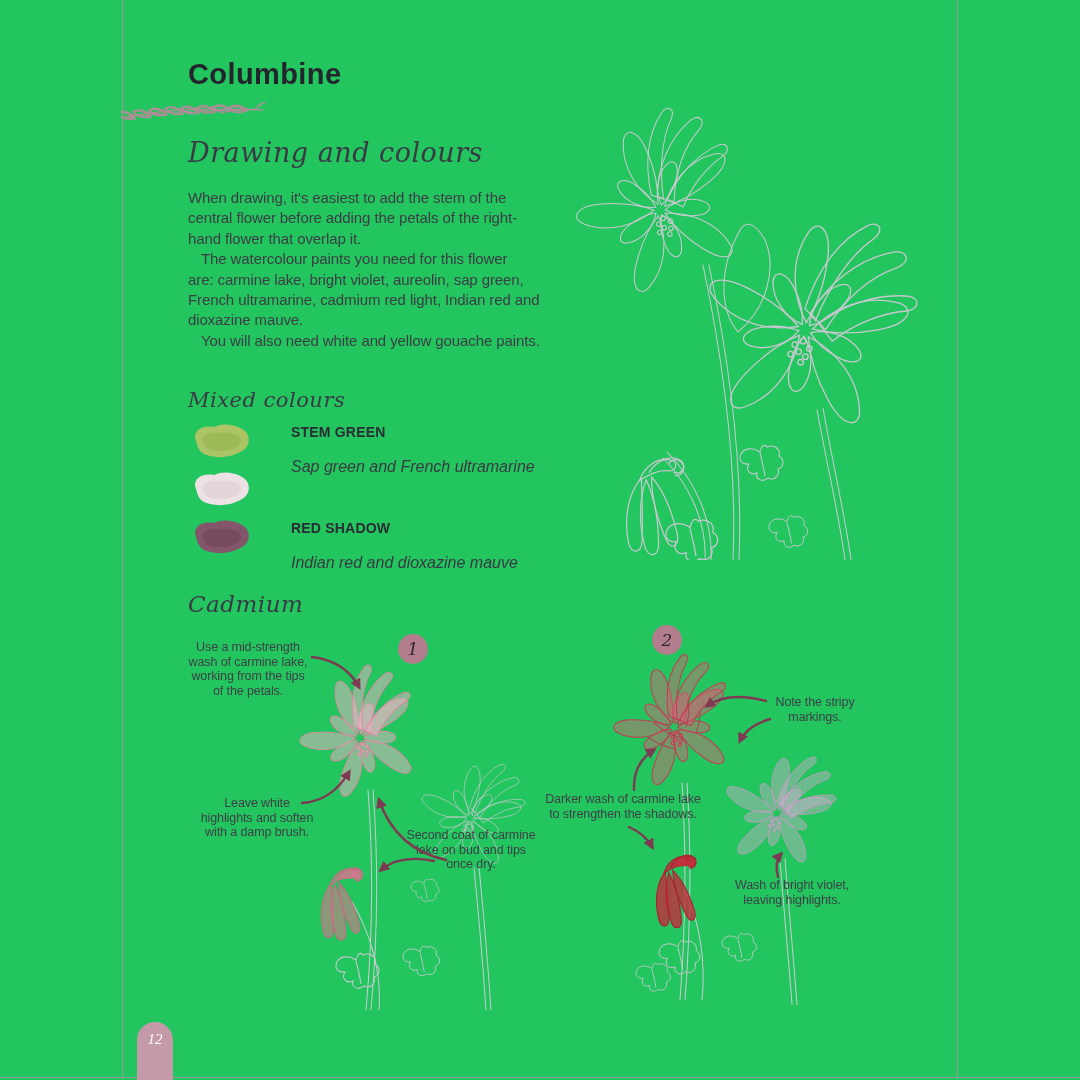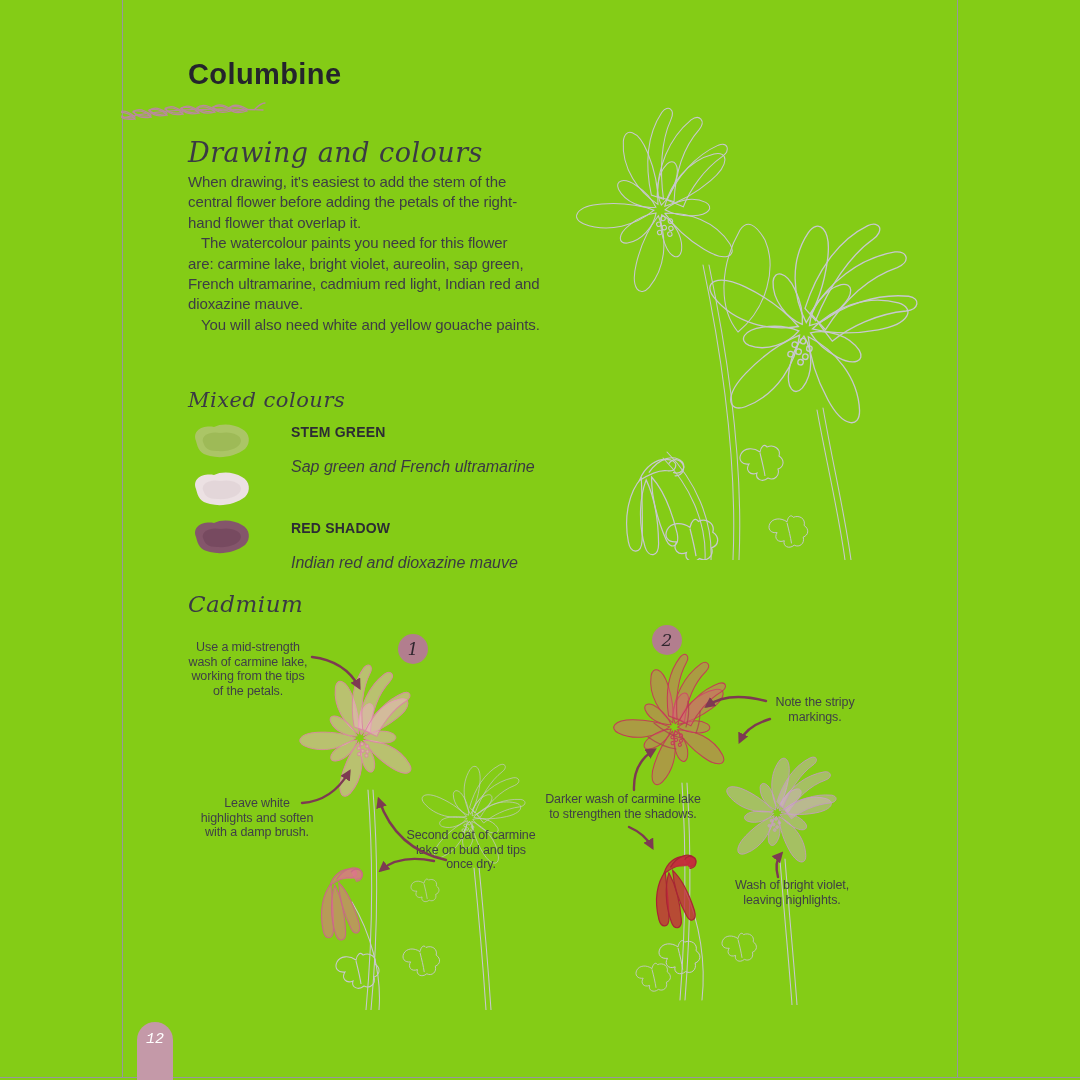--- a/index.html
+++ b/index.html
@@ -1,32 +1,32 @@
 <!DOCTYPE html>
 <html style="--pencil: #c8c8cf; --carmine_stroke: #d989a2; --carmine_fill: #eeb6c8; --carmine_deep_stroke: #c96a85; --carmine_deep_fill: #e2738f; --red_stroke: #c23e55; --red_fill: #da6277; --red_deep_stroke: #a82435; --red_deep_fill: #c42a3c; --violet_stroke: #c49ac1; --violet_fill: #d7aed4; --stripe: #b03a52; --arrow: #7d3a52; --badge_bg: #b27e8e; --badge_text: #30262e; --tab_bg: #c499a8; --tab_text: #ffffff; --vine: #b98a9c; --edge_line: #97979c;"><head>
 <meta charset="utf-8">
 <style>
   html,body{margin:0;padding:0;background:#ffffff;}
-  .canvas{position:relative;width:1080px;height:1080px;background:#84cc16;overflow:hidden;
+  .canvas{position:relative;width:1080px;height:1080px;background:#22c55e;overflow:hidden;
           font-family:"Liberation Sans",sans-serif;color:#3d3d45;}
   
   .vline{position:absolute;top:0;width:1px;height:1078px;background:#97979c;}
   .hline{position:absolute;left:0;top:1077px;width:1080px;height:1px;background:#97979c;}
 
   .page-title{position:absolute;left:188px;top:58px;margin:0;font-size:29px;font-weight:600;
               letter-spacing:.4px;color:#24242c;}
   .vine{position:absolute;left:121px;top:97px;}
 
   .script-h{position:absolute;left:188px;font-family:"DejaVu Serif",serif;font-style:italic;
             color:#3a3a44;letter-spacing:.5px;}
   .h-drawing{top:137px;font-size:27px;}
   .h-mixed{top:388px;font-size:21px;}
   .h-painting{top:591px;font-size:23px;}
 
-  .bodytext{position:absolute;left:188px;top:172px;width:380px;font-size:15px;line-height:20.4px;
+  .bodytext{position:absolute;left:188px;top:188px;width:380px;font-size:15px;line-height:20.4px;
             letter-spacing:-.1px;color:#3d3d45;}
   .bodytext p{margin:0;white-space:pre-line;}
   .bodytext p.ind{text-indent:13px;}
 
   .swatches{position:absolute;left:188px;top:420px;}
   .swatch-row{display:flex;align-items:flex-start;margin-bottom:5px;height:43px;gap:29px;}
   .blob{width:66px;height:42px;flex:0 0 66px;}
   .blob-dark{opacity:.55;}
   .swatch-text{margin-left:8px;padding-top:4px;}
   .swatch-name{font-size:14px;font-weight:700;color:#2c2c34;letter-spacing:.2px;}
@@ -59,21 +59,21 @@
   .ann3{left:393px;top:828px;width:156px;}
   .ann4{left:752px;top:695px;width:126px;}
   .ann5{left:530px;top:792px;width:186px;}
   .ann6{left:714px;top:878px;width:156px;}
 
   .arrows{position:absolute;left:0;top:0;pointer-events:none;}
   .arrow{stroke:var(--arrow);stroke-width:2.4;fill:none;stroke-linecap:round;}
 
   .page-tab{position:absolute;left:137px;top:1022px;width:36px;height:58px;
             background:var(--tab_bg);border-radius:18px 18px 0 0;text-align:center;}
-  .page-tab span{display:inline-block;margin-top:9px;font-family:Liberation Mono, monospace;
+  .page-tab span{display:inline-block;margin-top:9px;font-family:Liberation Serif, serif;
                  font-style:italic;font-size:15px;color:var(--tab_text);}
 </style>
 </head>
 <body>
 
 <div class="canvas">
 
   <svg width="0" height="0" style="position:absolute" aria-hidden="true">
     <defs>
       <g id="fl">

